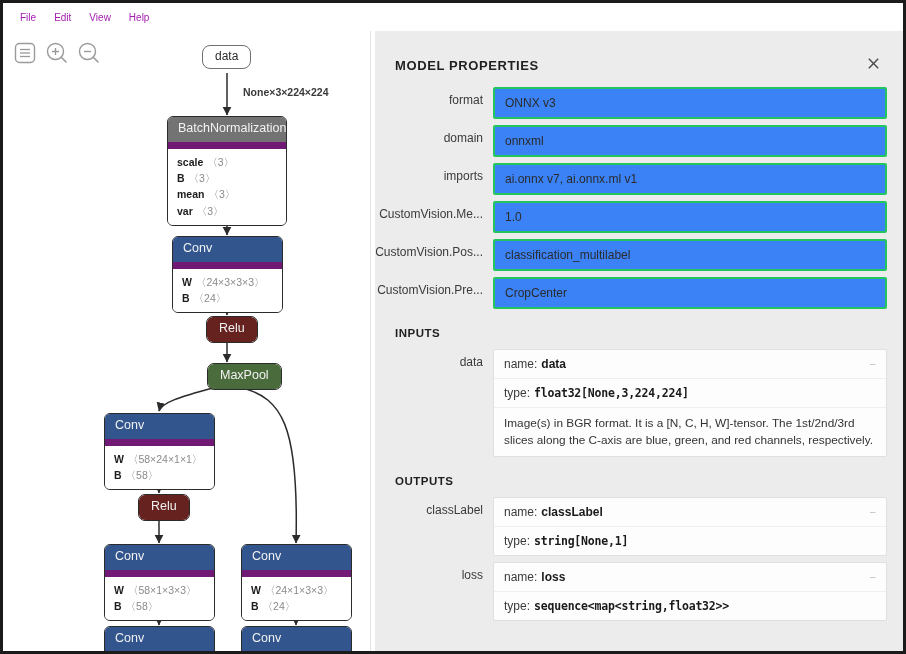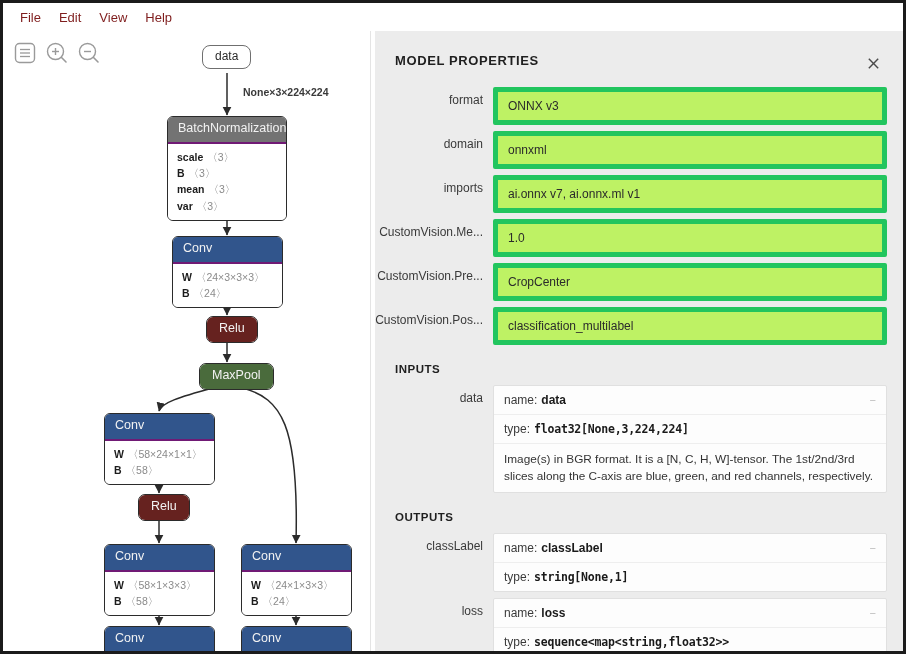--- a/index.html
+++ b/index.html
@@ -27,22 +27,22 @@
     top: 0; left: 0; right: 0;
     height: 28px;
     background: #ffffff;
     display: flex;
     align-items: center;
     padding-left: 8px;
     box-sizing: border-box;
     z-index: 30;
   }
   .menu-item {
-    font-size: 13px;
-    color: #7f1d1d;
+    font-size: 10px;
+    color: #a21caf;
     padding: 3px 9px;
     cursor: default;
     white-space: nowrap;
   }
 
   
   #graph-canvas {
     position: absolute;
     top: 28px; left: 0;
     width: 367px;
@@ -86,21 +86,21 @@
   .node-header {
     font-size: 12.5px;
     color: #f2f2f2;
     padding: 5px 10px 6px 10px;
     line-height: 1.1;
     white-space: nowrap;
   }
   .node-body {
     background: #ffffff;
     padding: 5px 9px 6px 9px;
-    border-top: 2px solid #701a75;
+    border-top: 7px solid #701a75;
   }
   .attr-line {
     font-size: 10.5px;
     color: #2b2b2b;
     line-height: 1.55;
     white-space: nowrap;
   }
   .attr-line .k { font-weight: bold; color: #1c1c1c; }
   .attr-line .v { color: #8a8a8a; margin-left: 4px; }
 
@@ -142,21 +142,21 @@
     position: absolute;
     top: 28px; left: 372px; right: 0;
     height: 623px;
     background: #ececec;
     overflow: hidden;
     z-index: 15;
     box-sizing: border-box;
   }
   #props-header {
     display: flex;
-    align-items: flex-start;
+    align-items: flex-end;
     justify-content: space-between;
     padding: 22px 20px 14px 20px;
     gap: 27px;
   }
   #props-title {
     font-size: 13px;
     font-weight: bold;
     letter-spacing: 0.6px;
     color: #1f1f1f;
   }
@@ -189,22 +189,22 @@
     font-size: 12px;
     color: #3a3a3a;
     padding: 6px 10px 0 0;
     box-sizing: border-box;
     white-space: nowrap;
     overflow: hidden;
     text-overflow: ellipsis;
   }
   .prop-value {
     flex: 1;
-    background: #bef264;
-    border: 5px solid #22c55e;
+    background: #3b82f6;
+    border: 2px solid #22c55e;
     border-radius: 2px;
     font-size: 12px;
     color: #2b2b2b;
     padding: 7px 10px;
     box-sizing: border-box;
     min-height: 31px;
   }
 
   
   .prop-card {
@@ -348,21 +348,21 @@
           <div class="attr-line">
             <span class="k">B</span><span class="v">〈24〉</span>
           </div>
         </div>
       </div>
 
       <div class="node pill" style="left:203px; top:285px;">
         <div class="node-header" style="background:#66221f;">Relu</div>
       </div>
 
-      <div class="node pill" style="left:196px; top:332px;text-align:center;">
+      <div class="node pill" style="left:204px; top:332px;text-align:center;">
         <div class="node-header" style="background:#4a6b3c;">MaxPool</div>
       </div>
 
       <div class="node" style="left:101px; top:382px; width:111px;">
         <div class="node-header" style="background:#31558c;">Conv</div>
         <div class="node-body">
           <div class="attr-line">
             <span class="k">W</span><span class="v">〈58×24×1×1〉</span>
           </div>
           <div class="attr-line">
@@ -437,26 +437,26 @@
       </div>
       <div class="prop-row">
         <div class="prop-label">imports</div>
         <div class="prop-value">ai.onnx v7, ai.onnx.ml v1</div>
       </div>
       <div class="prop-row">
         <div class="prop-label">CustomVision.Me...</div>
         <div class="prop-value">1.0</div>
       </div>
       <div class="prop-row">
+        <div class="prop-label">CustomVision.Pos...</div>
+        <div class="prop-value">classification_multilabel</div>
+      </div>
+      <div class="prop-row">
         <div class="prop-label">CustomVision.Pre...</div>
         <div class="prop-value">CropCenter</div>
-      </div>
-      <div class="prop-row">
-        <div class="prop-label">CustomVision.Pos...</div>
-        <div class="prop-value">classification_multilabel</div>
       </div>
     </div>
 
     <div class="section-title">INPUTS</div>
     <div class="prop-row">
       <div class="prop-label">data</div>
       <div class="prop-card">
         <div class="card-line">
           <div>
             <span class="lk">name:</span><span class="lv">data</span>

